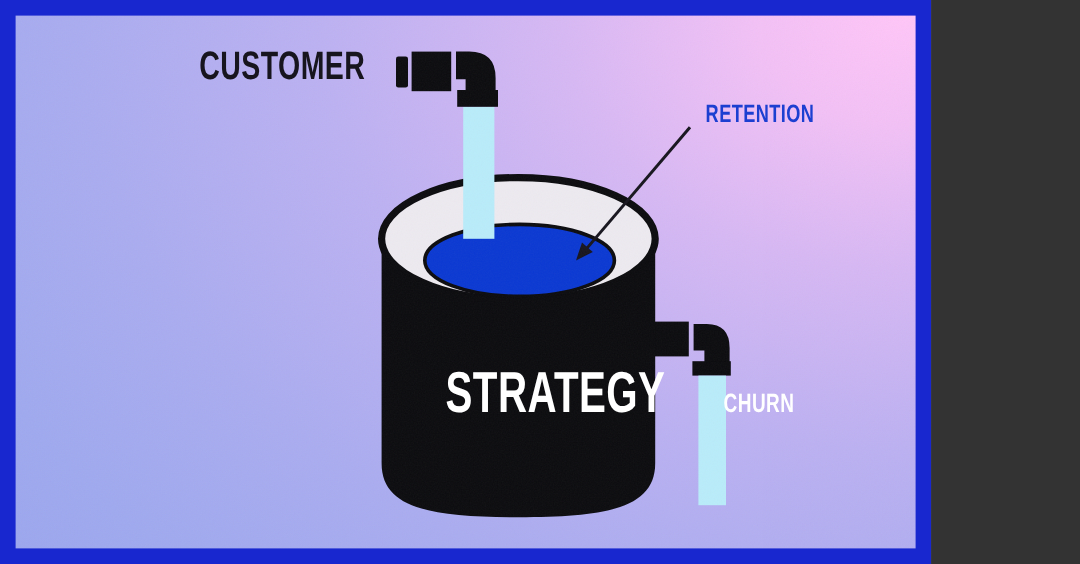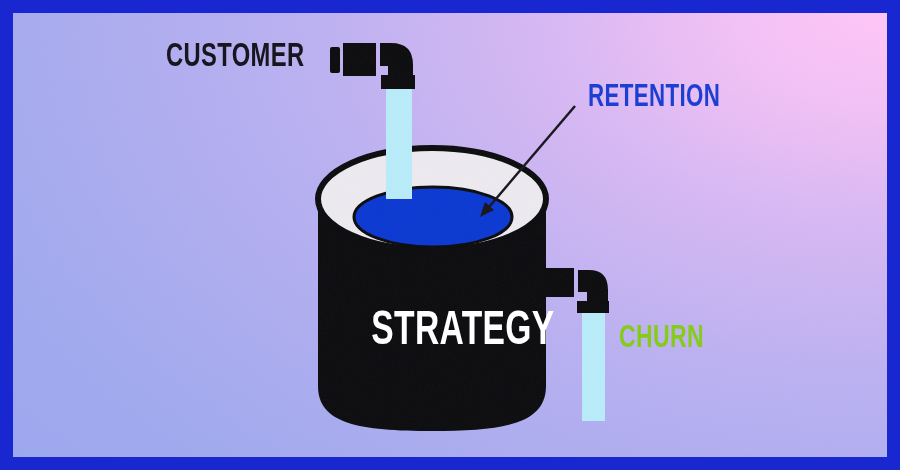--- a/index.html
+++ b/index.html
@@ -1,18 +1,18 @@
 <!DOCTYPE html>
 <html><head>
 <meta charset="utf-8">
 <style>
   html,body{margin:0;padding:0;background:#333;}
   .stage{
     position:relative;
-    width:900px;height:470px;
+    width:776px;height:470px;
     overflow:hidden;
     font-family:"Liberation Sans", sans-serif;
   }
   .canvas{
     position:absolute;inset:0;
     background:
       radial-gradient(130% 160% at 97% 3%,
         #ffc6f8 0%, #f3c1f6 12%, #d7b8f4 28%,
         #bcb1f2 48%, #aaacf0 68%, #9fa9ef 85%, #9aa5ee 100%);
   }
@@ -26,23 +26,23 @@
   .diagram-svg{position:absolute;left:0;top:0;}
   .label{
     position:absolute;
     font-weight:700;
     white-space:nowrap;
     letter-spacing:.5px;
   }
   .cond{display:inline-block;transform:scaleX(.72);transform-origin:0 50%;}
   .cond-center{display:inline-block;transform:scaleX(.70);transform-origin:50% 50%;}
   .label-acquisition{left:166px;top:31px;font-size:33px;line-height:47px;color:#17151e;}
-  .label-retention{left:588px;top:80px;font-size:31px;line-height:31px;color:#1c3fd1;}
+  .label-retention{left:588px;top:80px;font-size:21px;line-height:31px;color:#1c3fd1;}
   .label-strategy{left:332px;top:310px;width:200px;text-align:center;font-size:48px;line-height:36px;color:#ffffff;}
-  .label-churn{left:619px;top:320px;font-size:32px;line-height:32px;color:#84cc16;}
+  .label-churn{left:603px;top:320px;font-size:22px;line-height:32px;color:#ffffff;}
 </style>
 </head>
 <body>
 
 <div class="stage">
   <div class="canvas"></div>
 
   <svg class="diagram-svg" width="900" height="470" viewBox="0 0 900 470">
 
     <rect x="540" y="268" width="34" height="29" fill="#0b0b0e"></rect>

